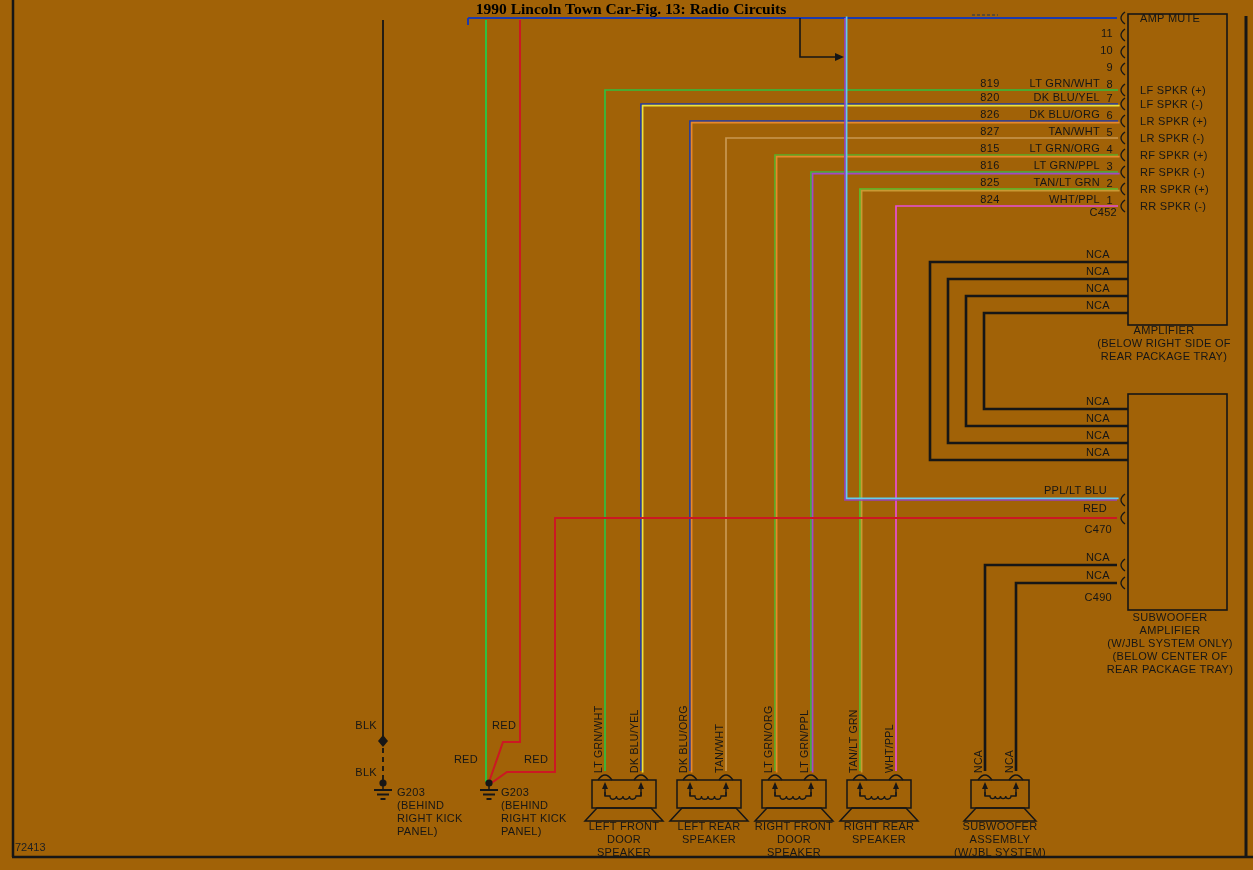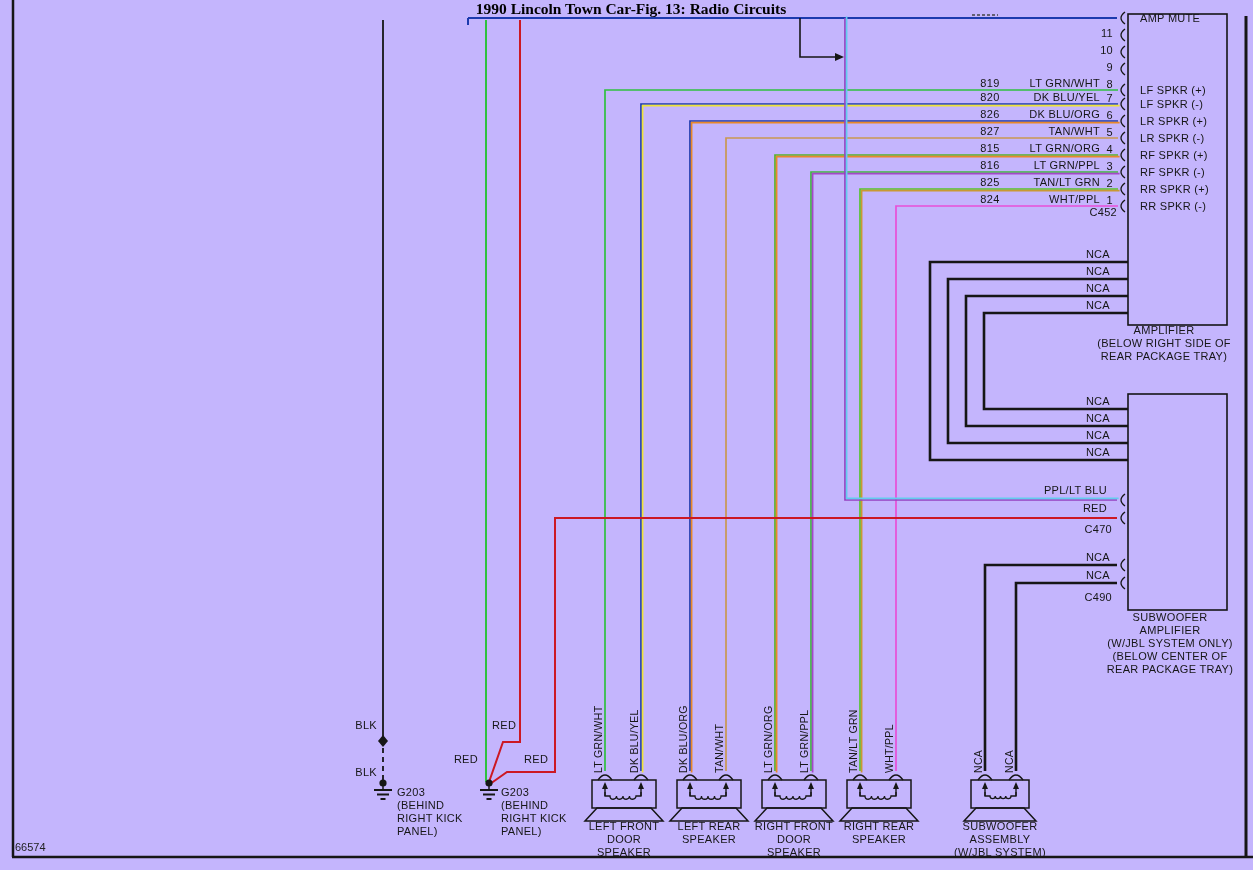--- a/index.html
+++ b/index.html
@@ -1,29 +1,29 @@
 <!DOCTYPE html>
 <html><head>
 <meta charset="utf-8">
 <style>
   html,body{margin:0;padding:0;background:#fff;}
-  .stage{position:relative;width:1253px;height:870px;background:#c4b5fd;overflow:hidden;
+  .stage{position:relative;width:1253px;height:870px;background:#a16207;overflow:hidden;
          font-family:"Liberation Sans",sans-serif;}
   .title{position:absolute;left:0;top:0;width:1262px;text-align:center;
          font-family:"Liberation Serif",serif;font-weight:bold;font-size:15.5px;color:#000;}
   .figcode{position:absolute;left:15px;top:841px;font-size:11px;color:#222;}
   svg{position:absolute;left:0;top:0;}
   text{letter-spacing:0.3px;}
 </style>
 </head>
 <body>
 
 <div class="stage">
   <div class="title">1990 Lincoln Town Car-Fig. 13: Radio Circuits</div>
-  <div class="figcode">66574</div>
+  <div class="figcode">72413</div>
   <svg id="diagram" width="1253" height="870" viewBox="0 0 1253 870">
       <polyline points="13,0 13,857" fill="none" stroke="#161616" stroke-width="2.5"></polyline>
       <polyline points="12,857 1253,857" fill="none" stroke="#161616" stroke-width="2.5"></polyline>
       <polyline points="1246,16 1246,857" fill="none" stroke="#161616" stroke-width="3"></polyline>
       <rect x="1128" y="14" width="99" height="311" fill="none" stroke="#161616" stroke-width="1.6"></rect>
       <rect x="1128" y="394" width="99" height="216" fill="none" stroke="#161616" stroke-width="1.6"></rect>
       <text text-anchor="middle" font-size="11" fill="#161616" font-family="&quot;Liberation Sans&quot;,sans-serif" x="1164" y="334">AMPLIFIER</text>
       <text text-anchor="middle" font-size="11" fill="#161616" font-family="&quot;Liberation Sans&quot;,sans-serif" x="1164" y="347">(BELOW RIGHT SIDE OF</text>
       <text text-anchor="middle" font-size="11" fill="#161616" font-family="&quot;Liberation Sans&quot;,sans-serif" x="1164" y="360">REAR PACKAGE TRAY)</text>
       <text text-anchor="middle" font-size="11" fill="#161616" font-family="&quot;Liberation Sans&quot;,sans-serif" x="1170" y="621">SUBWOOFER</text>

